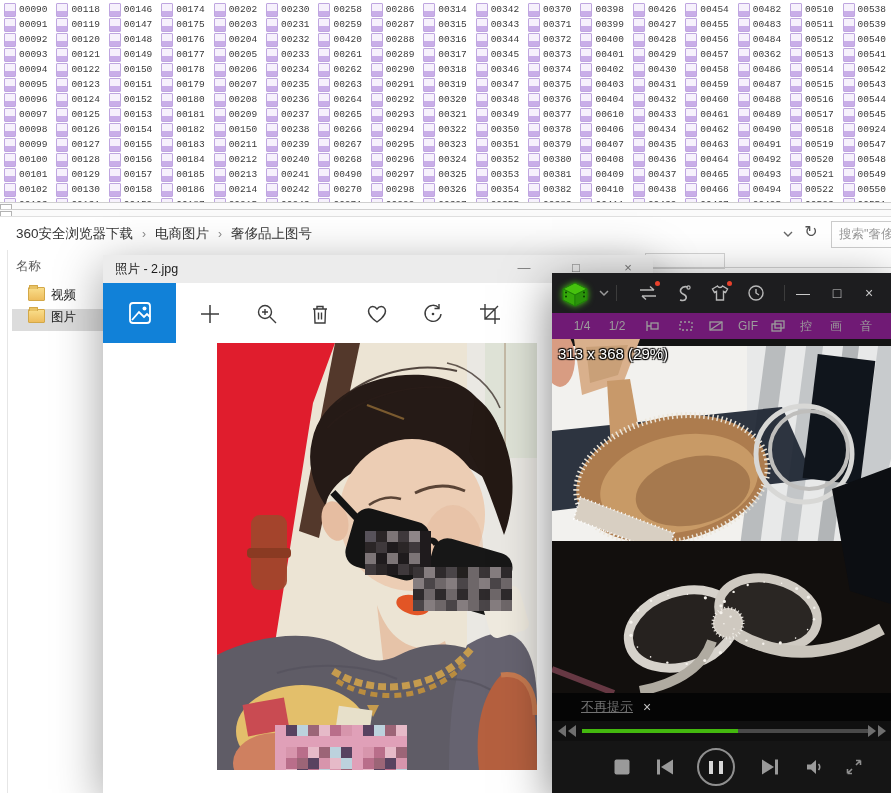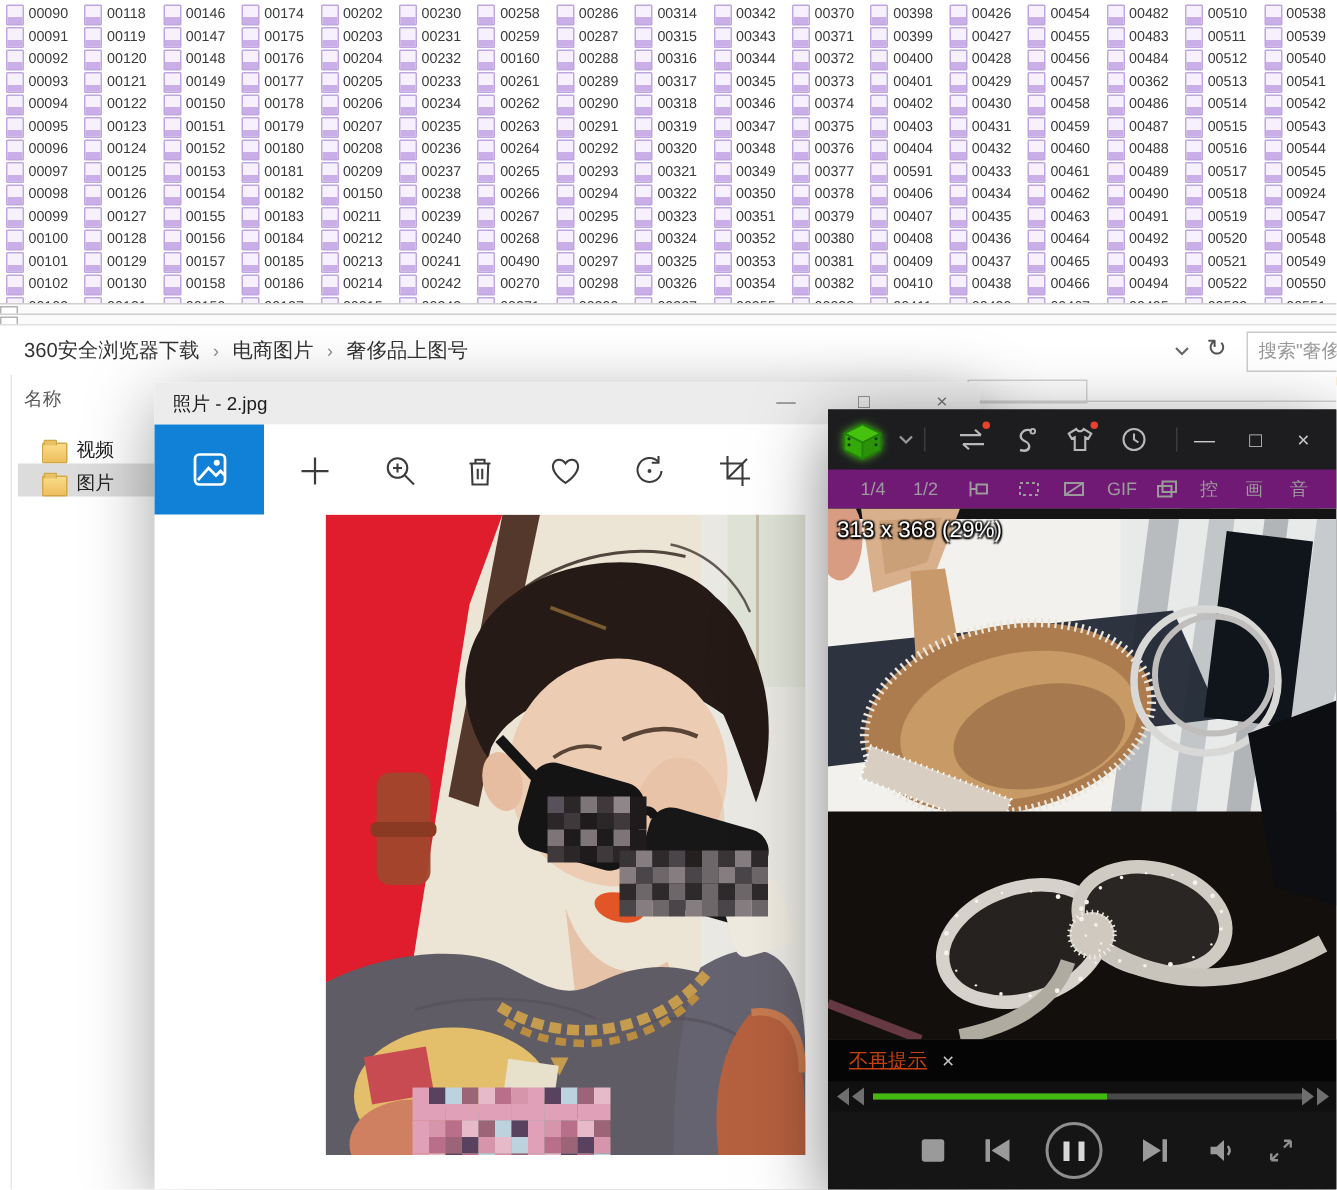--- a/index.html
+++ b/index.html
@@ -1,20 +1,20 @@
 <!DOCTYPE html>
 <html><head>
 <meta charset="utf-8">
 <style>
   html,body{margin:0;padding:0}
   body{width:891px;height:793px;position:relative;overflow:hidden;background:#fff;
        font-family:"Liberation Sans","DejaVu Sans",sans-serif;color:#333;}
   .abs{position:absolute}
   
-  #file-pane{left:0;top:0;width:891px;height:202px;overflow:hidden;background:#fff;}
+  #file-pane{left:0;top:0;width:891px;height:202px;overflow:hidden;background:#fff;font-family:Liberation Mono, monospace;}
   #file-grid{display:grid;grid-template-columns:repeat(17,52.41px);grid-template-rows:repeat(14,15px);
              grid-auto-flow:column;padding-top:2px;}
   .file-item{display:flex;align-items:center;gap:3px;padding-left:4px;font-size:9.5px;color:#3a3a3a;white-space:nowrap;cursor:default;}
   .file-ico{width:10px;height:12px;flex:0 0 auto;border:1px solid #bfa6e0;border-radius:1px;
             background:linear-gradient(180deg,#f6f1fc 0%,#f6f1fc 62%,#c9aee8 62%,#c9aee8 100%);}
   
   .scroll-strip{left:0;width:891px;height:7px;background:#fbfbfb;border-top:1px solid #cfcfcf;}
   .scroll-thumb{position:absolute;left:0;top:1px;width:10px;height:5px;background:#fff;border:1px solid #b3b3b3;}
   
   #addr-bar{left:0;top:216px;width:891px;height:34px;background:#fff;border-top:1px solid #e0e0e0;border-bottom:6px solid #eab308;}
@@ -22,21 +22,21 @@
   .crumb{cursor:pointer}
   .crumb-sep{color:#8a8a8a;padding:0 9px;font-size:12px}
   #addr-chevron{position:absolute;left:779px;top:8px;width:18px;height:18px}
   #addr-refresh{position:absolute;left:801px;top:5px;font-size:16px;color:#555;width:20px;text-align:center;cursor:pointer}
   #search-box{position:absolute;left:831px;top:4px;width:120px;height:25px;border:1px solid #ccc;background:#fff;
               font-size:12.5px;color:#999;line-height:25px;padding-left:7px;white-space:nowrap;overflow:hidden}
   
   #explorer-body{left:0;top:250px;width:891px;height:543px;background:#fff;}
   #pane-border{left:7px;top:250px;width:0;height:543px;border-left:1px solid #e6e6e6}
   #side-header{position:absolute;left:16px;top:8px;font-size:12.5px;color:#5a5a5a}
-  .folder-row{position:absolute;left:12px;width:92px;height:22px;display:flex;align-items:flex-end;gap:6px;font-size:12.5px;color:#222;cursor:pointer}
+  .folder-row{position:absolute;left:12px;width:92px;height:22px;display:flex;align-items:flex-start;gap:6px;font-size:12.5px;color:#222;cursor:pointer}
   .folder-row.sel{background:#dcdcdc}
   .folder-ico{width:15px;height:12px;position:relative;flex:0 0 auto;background:linear-gradient(180deg,#f9dd8a,#eebd5d);border:1px solid #d3a848;border-radius:1px;margin-left:16px}
   .folder-ico:before{content:"";position:absolute;left:0;top:-3px;width:7px;height:3px;background:#e8c264;border:1px solid #d3a848;border-bottom:none;border-radius:1px 1px 0 0}
   #bg-tab{left:645px;top:253px;width:78px;height:14px;background:#fdfdfd;border:1px solid #d5d5d5}
   #bg-line{left:645px;top:267px;width:246px;height:0;border-top:1px solid #d5d5d5}
   
   #photos-win{left:103px;top:255px;width:550px;height:538px;background:#fff;box-shadow:0 12px 45px rgba(0,0,0,.38);z-index:5}
   #photos-titlebar{position:absolute;left:0;top:0;width:100%;height:28px;background:#ececec}
   #photos-title{position:absolute;left:12px;top:0;line-height:28px;font-size:12.5px;color:#1b1b1b}
   .ph-winbtn{position:absolute;top:0;width:30px;height:28px;text-align:center;line-height:26px;font-size:13px;color:#777;cursor:pointer}
@@ -51,21 +51,21 @@
   .pl-top-ico{position:absolute;top:8px;width:24px;height:24px;display:flex;align-items:center;justify-content:center;cursor:pointer}
   .red-dot{position:absolute;right:0;top:0;width:5px;height:5px;border-radius:50%;background:#e8412c}
   .pl-sep{position:absolute;top:12px;width:0;height:16px;border-left:1px solid #3c3c3c}
   .pl-winbtn{position:absolute;top:8px;width:26px;height:24px;text-align:center;line-height:24px;font-size:14px;color:#c9c9c9;cursor:pointer}
   #pl-row2{position:absolute;left:0;top:40px;width:100%;height:26px;background:#701a75}
   .r2{position:absolute;top:0;height:26px;display:flex;align-items:center;justify-content:center;color:#9c9c9c;font-size:12px;cursor:pointer;transform:translateX(-50%)}
   #pl-video{position:absolute;left:0;top:66px;width:339px;height:354px;overflow:hidden}
   #vid-overlay{position:absolute;left:6px;top:6px;font-size:15px;color:#fff;
                text-shadow:-1px -1px 1px #000,1px -1px 1px #000,-1px 1px 1px #000,1px 1px 1px #000;}
   #pl-notif{position:absolute;left:0;top:420px;width:100%;height:28px;background:#050505;display:flex;align-items:center;font-size:13px;color:#ededed;padding-left:8px;box-sizing:border-box;white-space:nowrap}
-  #notif-link{color:#c2410c;text-decoration:underline;margin-left:6px;cursor:pointer}
+  #notif-link{color:#737373;text-decoration:underline;margin-left:21px;cursor:pointer}
   #notif-close{color:#c4c4c4;margin-left:10px;font-size:14px;cursor:pointer}
   #pl-progress{position:absolute;left:0;top:448px;width:100%;height:20px;background:#101010}
   #prog-track{position:absolute;left:30px;top:8px;width:288px;height:4px;background:#4a4a4a}
   #prog-fill{height:4px;background:#43b80e}
   .seek{position:absolute;top:2px;width:22px;height:16px;cursor:pointer}
   #pl-controls{position:absolute;left:0;top:468px;width:100%;height:52px;background:#151515}
   .ctl{position:absolute;top:50%;transform:translate(-50%,-50%);display:flex;align-items:center;justify-content:center;cursor:pointer}
   #btn-stop .sq{width:15px;height:15px;background:#9a9a9a;border-radius:2px}
   #btn-pause{width:38px;height:38px;border:2px solid #8f8f8f;border-radius:50%;box-sizing:border-box}
   #btn-pause .bar{width:4px;height:13px;background:#d8d8d8;margin:0 3px}
@@ -415,21 +415,21 @@
       <div class="file-item">
         <span class="file-ico"></span>
         <span>00258</span>
       </div>
       <div class="file-item">
         <span class="file-ico"></span>
         <span>00259</span>
       </div>
       <div class="file-item">
         <span class="file-ico"></span>
-        <span>00160</span>
+        <span>00420</span>
       </div>
       <div class="file-item">
         <span class="file-ico"></span>
         <span>00261</span>
       </div>
       <div class="file-item">
         <span class="file-ico"></span>
         <span>00262</span>
       </div>
       <div class="file-item">
@@ -715,21 +715,21 @@
       <div class="file-item">
         <span class="file-ico"></span>
         <span>00403</span>
       </div>
       <div class="file-item">
         <span class="file-ico"></span>
         <span>00404</span>
       </div>
       <div class="file-item">
         <span class="file-ico"></span>
-        <span>00591</span>
+        <span>00610</span>
       </div>
       <div class="file-item">
         <span class="file-ico"></span>
         <span>00406</span>
       </div>
       <div class="file-item">
         <span class="file-ico"></span>
         <span>00407</span>
       </div>
       <div class="file-item">

